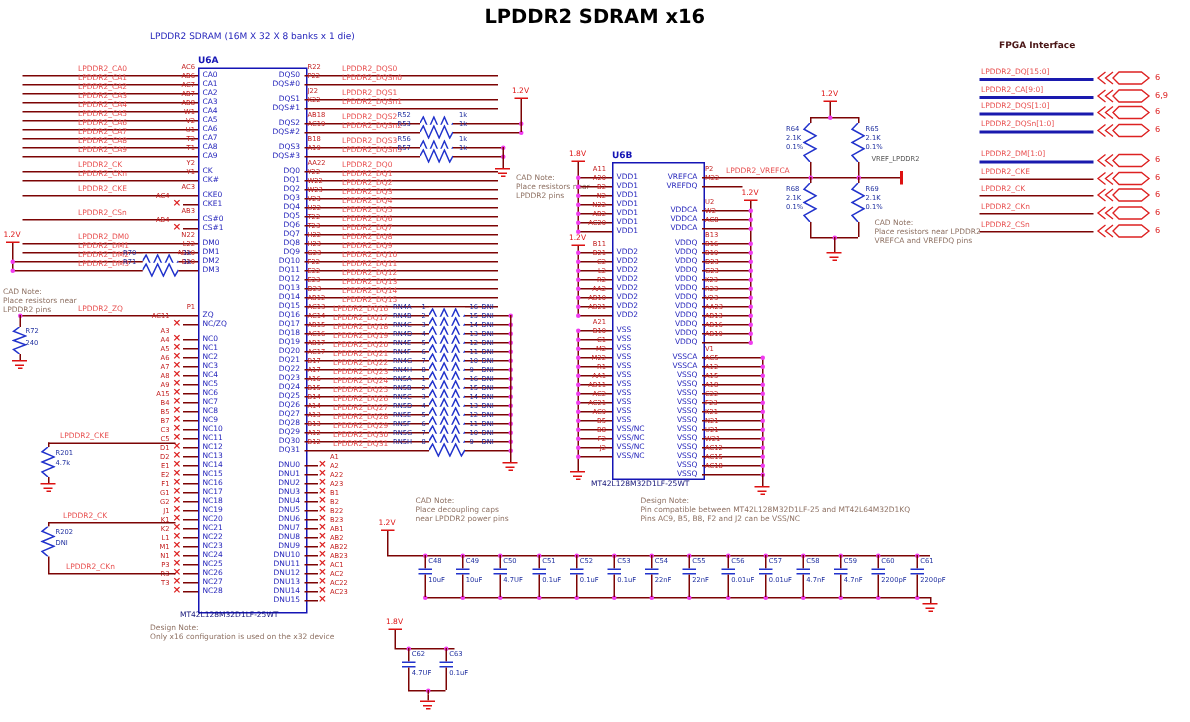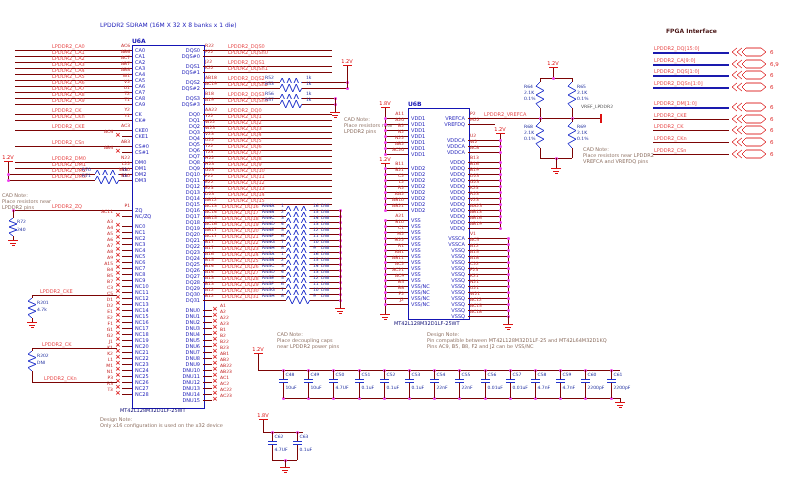--- a/index.html
+++ b/index.html
@@ -26,20 +26,21 @@
   .part{position:absolute;font-size:5px;line-height:6px;color:#121277;white-space:nowrap}
   .title{position:absolute;left:0;width:793px;top:4px;text-align:center;font-size:13px;font-weight:700;color:#000}
   .subtitle{position:absolute;left:100px;top:21px;font-size:6px;color:#2525bb;white-space:nowrap}
   .fpga-header{position:absolute;left:666px;top:27px;font-size:6px;font-weight:700;color:#4a1616;white-space:nowrap}
   svg{position:absolute}
 </style>
 </head>
 <body>
 
 <div id="canvas">
+  <div class="title">LPDDR2 SDRAM x16</div>
   <div class="subtitle">LPDDR2 SDRAM (16M X 32 X 8 banks x 1 die)</div>
 
   <div class="refdes" style="left:132px;top:37px">U6A</div>
   <div class="box" style="left:132px;top:45px;width:71px;height:362px"></div>
   <div class="part" style="left:120px;top:407px">MT42L128M32D1LF-25WT</div>
 
   <div class="refdes" style="left:408px;top:100px">U6B</div>
   <div class="box" style="left:408px;top:108px;width:60px;height:210px"></div>
   <div class="part" style="left:394px;top:320px">MT42L128M32D1LF-25WT</div>
 

